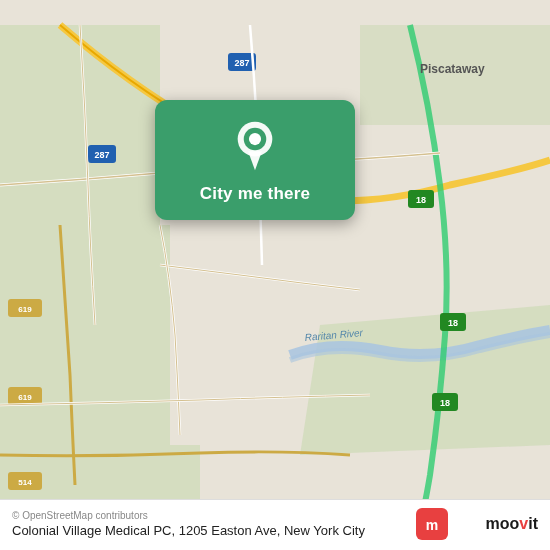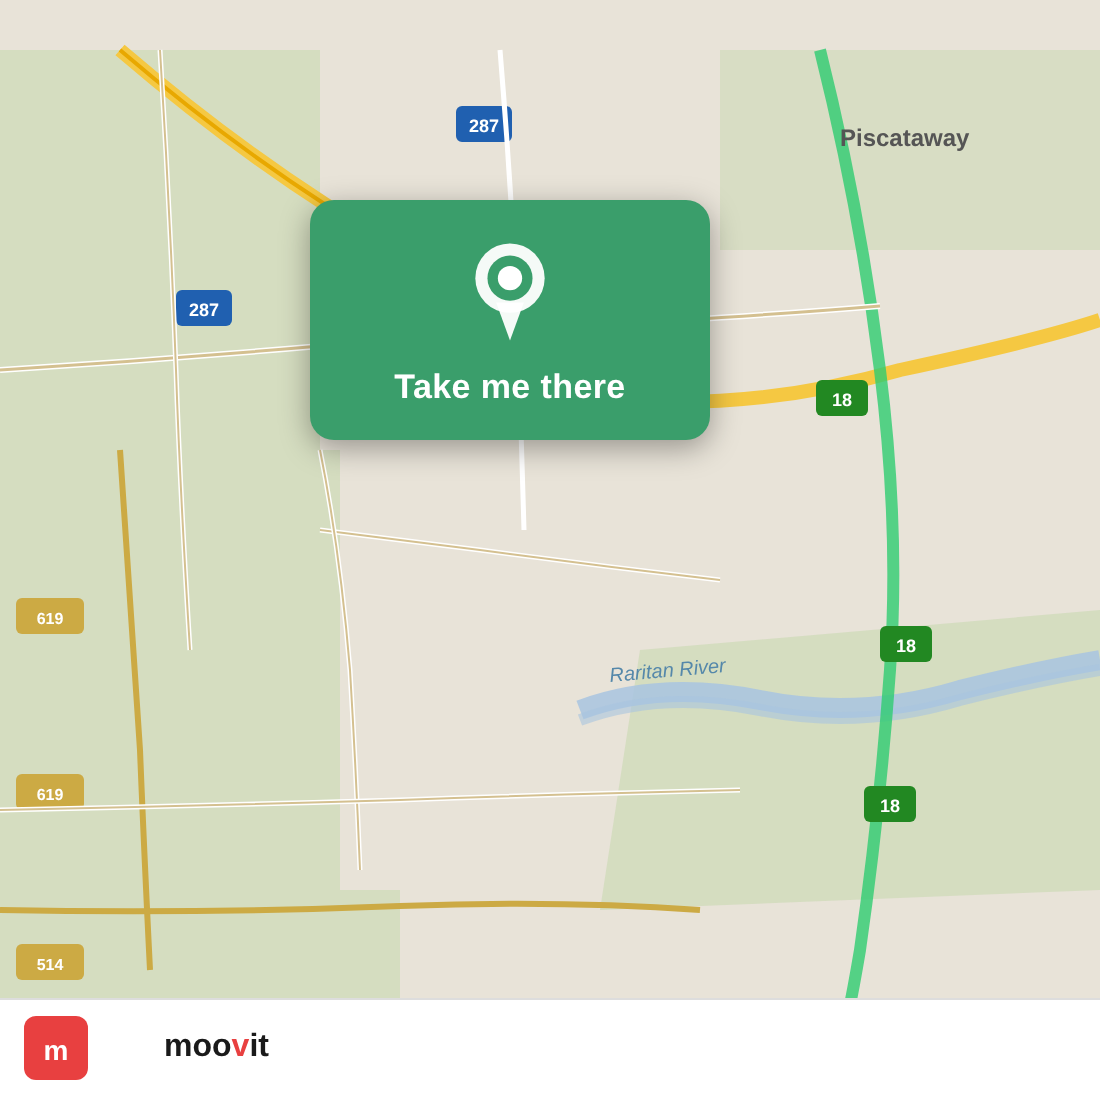--- a/index.html
+++ b/index.html
@@ -195,24 +195,28 @@
   </svg>
 
   <div class="take-me-card">
 
     <svg class="pin-icon" viewBox="0 0 52 60" xmlns="http://www.w3.org/2000/svg">
       <circle cx="26" cy="22" r="20" fill="white" opacity="0.95"></circle>
       <circle cx="26" cy="22" r="13" fill="#3a9e6b"></circle>
       <circle cx="26" cy="22" r="7" fill="white"></circle>
       <polygon points="26,58 18,36 34,36" fill="white" opacity="0.95"></polygon>
     </svg>
-    <button class="take-me-btn">Take me there</button>
+    <button class="take-me-btn">City me there</button>
   </div>
 
   <div class="bottom-bar">
+    <div class="bottom-text-group">
+      <span class="attribution-text">© OpenStreetMap contributors</span>
+      <span class="location-title">Colonial Village Medical PC, 1205 Easton Ave, New York City</span>
+    </div>
     <div class="moovit-logo">
 
       <svg class="moovit-icon" viewBox="0 0 32 32" xmlns="http://www.w3.org/2000/svg">
         <rect width="32" height="32" rx="6" fill="#e84040"></rect>
         <text x="16" y="22" font-size="14" fill="white" text-anchor="middle" font-weight="bold" font-family="Arial">m</text>
       </svg>
       <span class="moovit-text">moo<span>v</span>it</span>
     </div>
   </div>
 </div>

